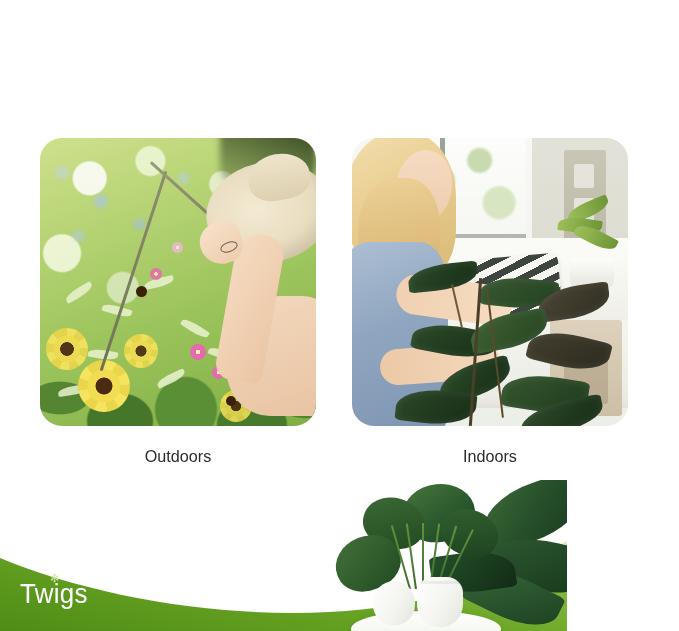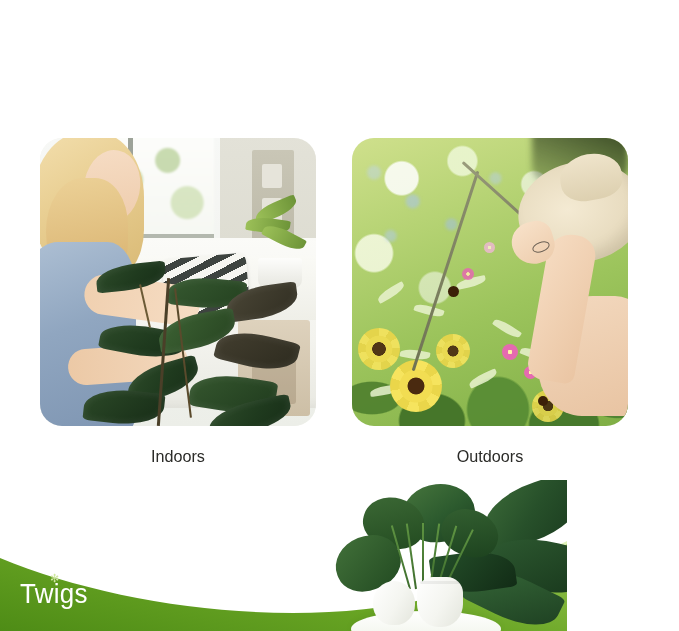--- a/index.html
+++ b/index.html
@@ -417,20 +417,60 @@
     color: #cfe6a0; font-size: 11px; line-height: 9px;
   }
 </style>
 </head>
 <body>
 
 <div class="page">
 
 
   <div class="cards">
+
+    <div class="card">
+      <div class="photo">
+        <div class="outdoor-bg"></div>
+        <div class="outdoor-blur"></div>
+        <div class="dark-top"></div>
+        <div class="foliage"></div>
+        <div class="leafspray">
+          <i></i>
+            <i></i>
+            <i></i>
+            <i></i>
+            <i></i>
+            <i></i>
+            <i></i>
+            <i></i>
+        </div>
+        <div class="sunflower sf2"></div>
+        <div class="sunflower sf3"></div>
+        <div class="sunflower sf1"></div>
+        <div class="sunflower sf4"></div>
+        <div class="darkcenter dc1"></div>
+        <div class="darkcenter dc2"></div>
+        <div class="pinkbloom pb1"></div>
+        <div class="pinkbloom pb2"></div>
+        <div class="pinkbloom pb3"></div>
+        <div class="pinkbloom pb4"></div>
+        <div class="pinkbloom pb5"></div>
+        <div class="pinkbloom pb6"></div>
+        <div class="garden-stick"></div>
+        <div class="garden-stick2"></div>
+        <div class="shoulder"></div>
+        <div class="sunhat"></div>
+        <div class="hat-crown"></div>
+        <div class="arm"></div>
+        <div class="hand"></div>
+        <div class="ring"></div>
+      </div>
+      <div class="caption">Outdoors</div>
+    </div>
 
     <div class="card">
       <div class="photo">
         <div class="indoor-bg"></div>
         <div class="window"></div>
         <div class="window-frame-v"></div>
         <div class="window-frame-h"></div>
         <div class="wall-panel">
           <div class="wall-door"></div>
         </div>
@@ -461,60 +501,20 @@
             <b class="l8"></b>
             <b class="l9"></b>
             <b class="l10"></b>
         </div>
         <div class="rubber-stem"></div>
         <div class="rubber-stem2"></div>
         <div class="twig-marker"></div>
       </div>
       <div class="caption">Indoors</div>
     </div>
-
-    <div class="card">
-      <div class="photo">
-        <div class="outdoor-bg"></div>
-        <div class="outdoor-blur"></div>
-        <div class="dark-top"></div>
-        <div class="foliage"></div>
-        <div class="leafspray">
-          <i></i>
-            <i></i>
-            <i></i>
-            <i></i>
-            <i></i>
-            <i></i>
-            <i></i>
-            <i></i>
-        </div>
-        <div class="sunflower sf2"></div>
-        <div class="sunflower sf3"></div>
-        <div class="sunflower sf1"></div>
-        <div class="sunflower sf4"></div>
-        <div class="darkcenter dc1"></div>
-        <div class="darkcenter dc2"></div>
-        <div class="pinkbloom pb1"></div>
-        <div class="pinkbloom pb2"></div>
-        <div class="pinkbloom pb3"></div>
-        <div class="pinkbloom pb4"></div>
-        <div class="pinkbloom pb5"></div>
-        <div class="pinkbloom pb6"></div>
-        <div class="garden-stick"></div>
-        <div class="garden-stick2"></div>
-        <div class="shoulder"></div>
-        <div class="sunhat"></div>
-        <div class="hat-crown"></div>
-        <div class="arm"></div>
-        <div class="hand"></div>
-        <div class="ring"></div>
-      </div>
-      <div class="caption">Outdoors</div>
-    </div>
   </div>
 
   <div class="footer">
 
     <svg class="footer-svg" width="679" height="151" viewBox="0 0 679 151">
       <defs>
         <linearGradient id="waveGrad" x1="0" y1="1" x2="1" y2="0">
           <stop offset="0%" stop-color="#4e8c16"></stop>
           <stop offset="35%" stop-color="#69a524"></stop>
           <stop offset="70%" stop-color="#97c552"></stop>

